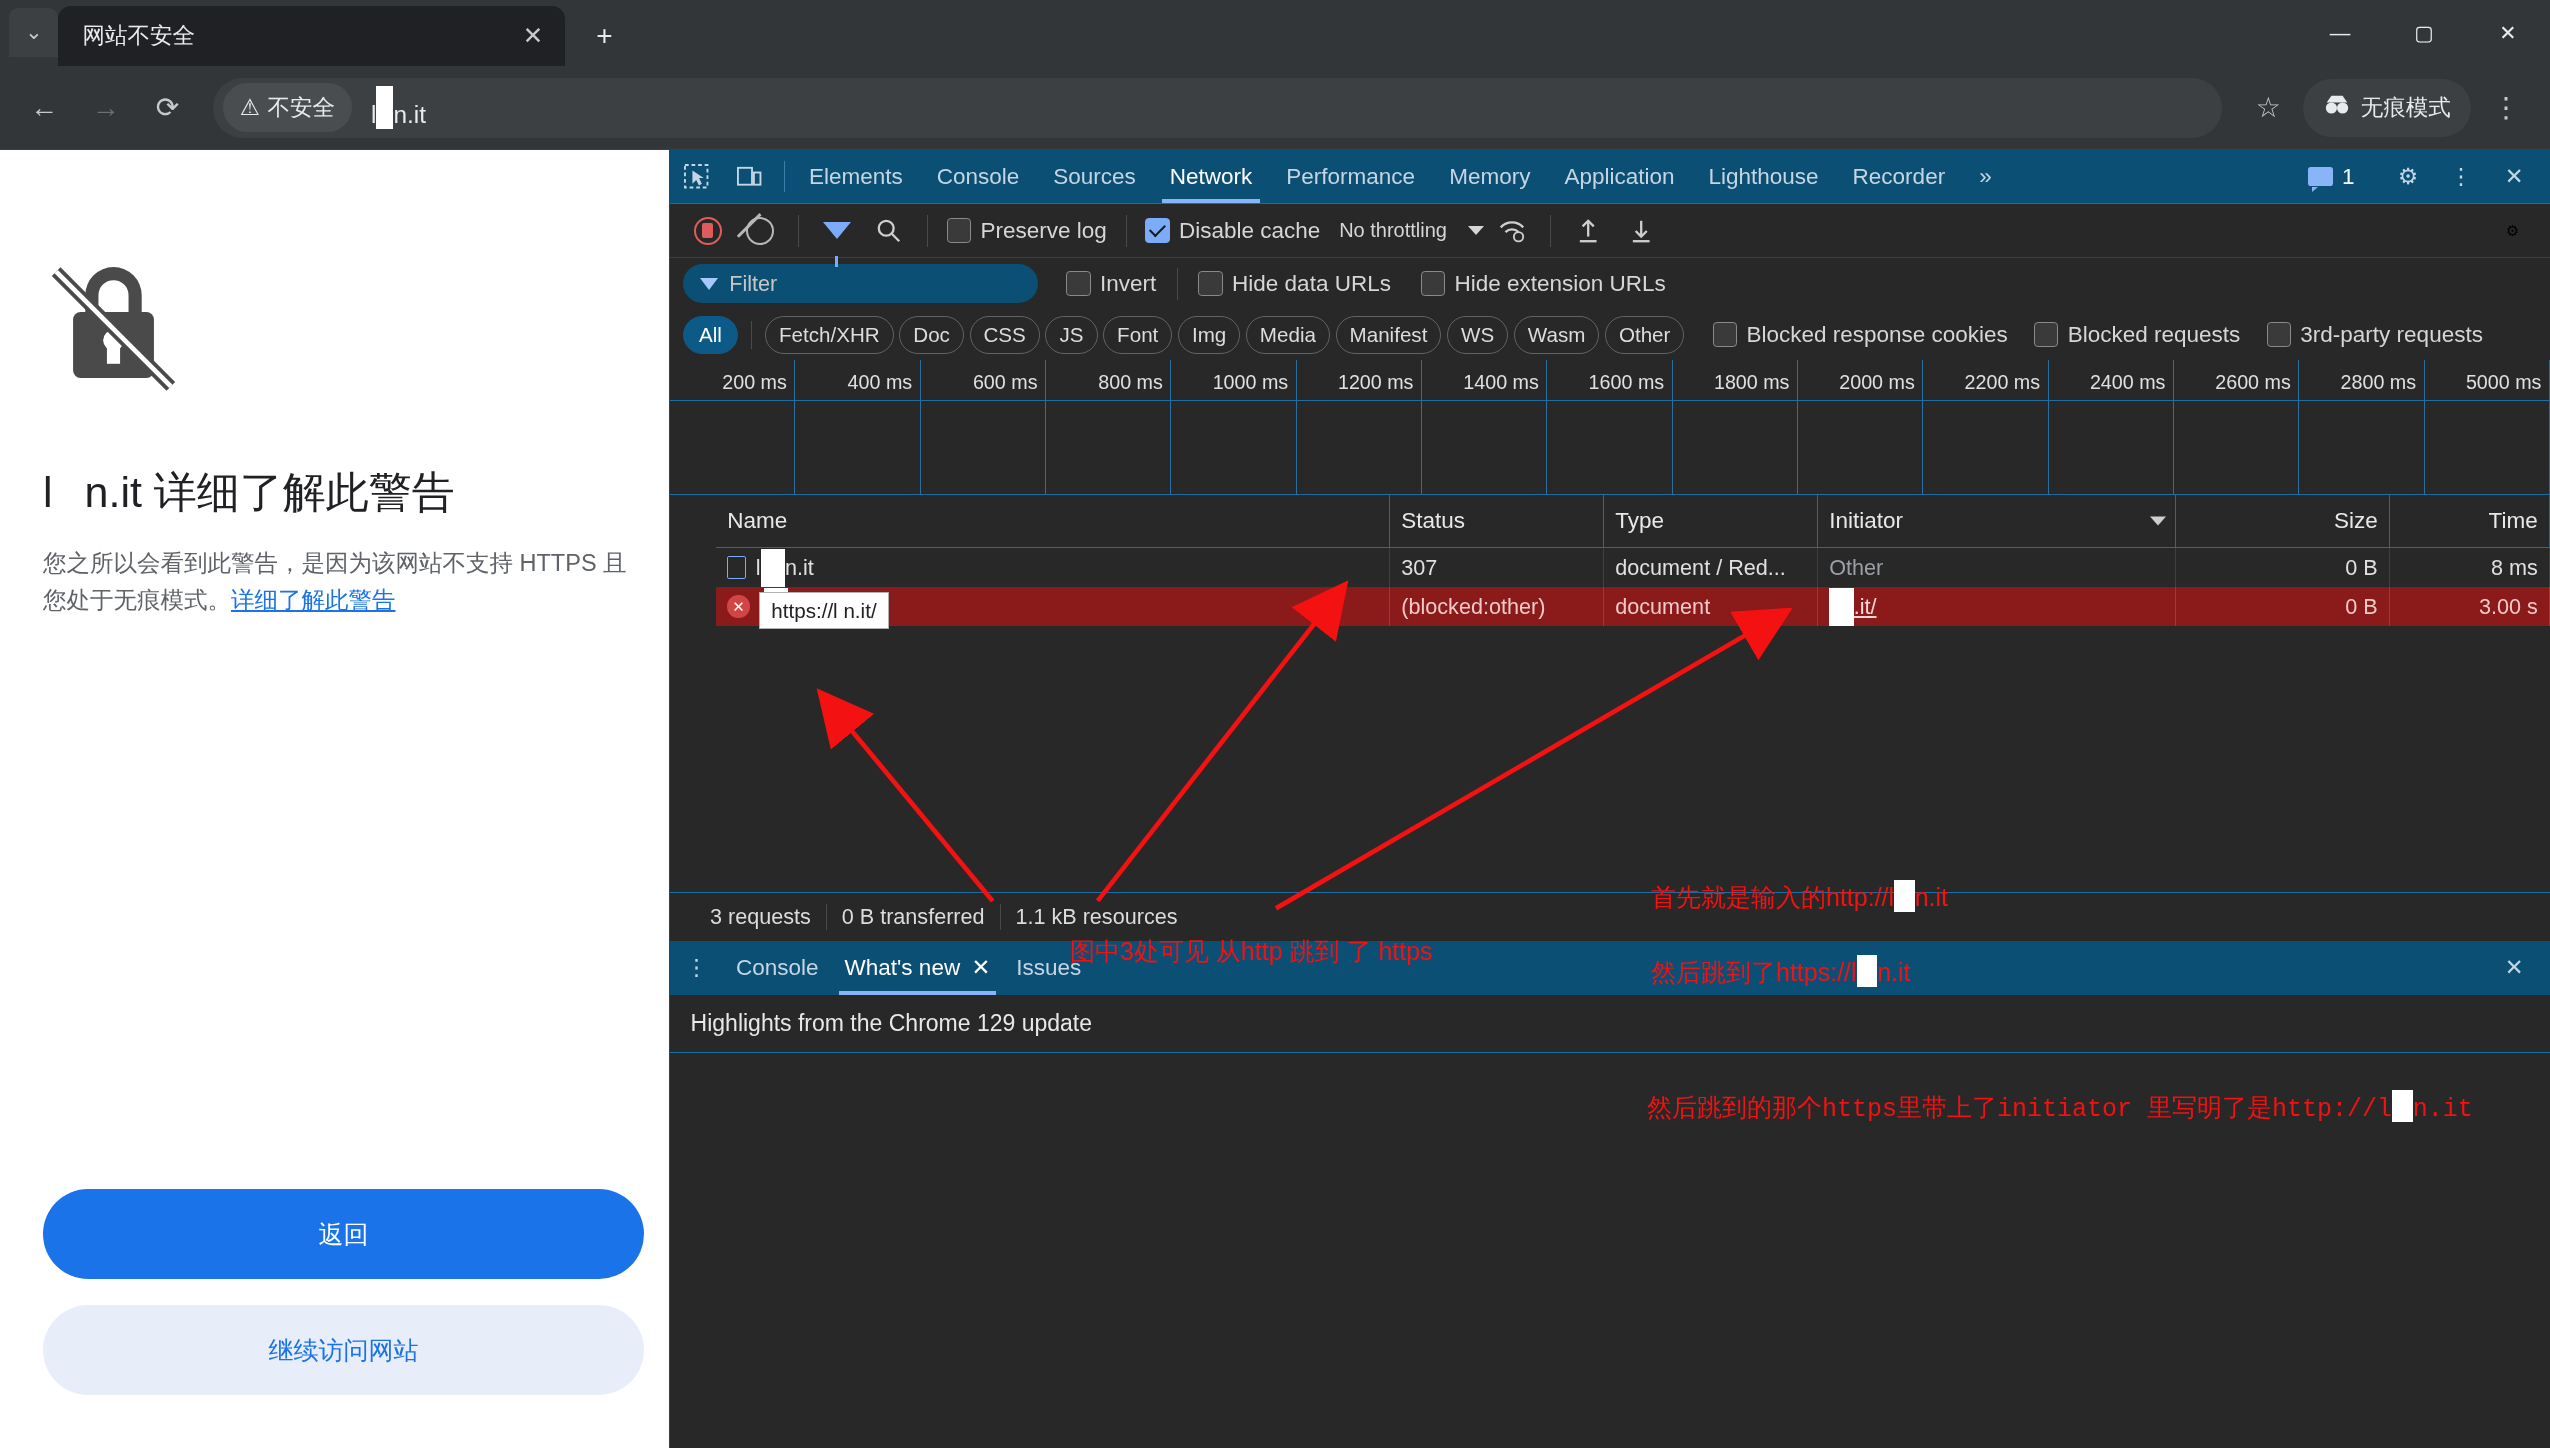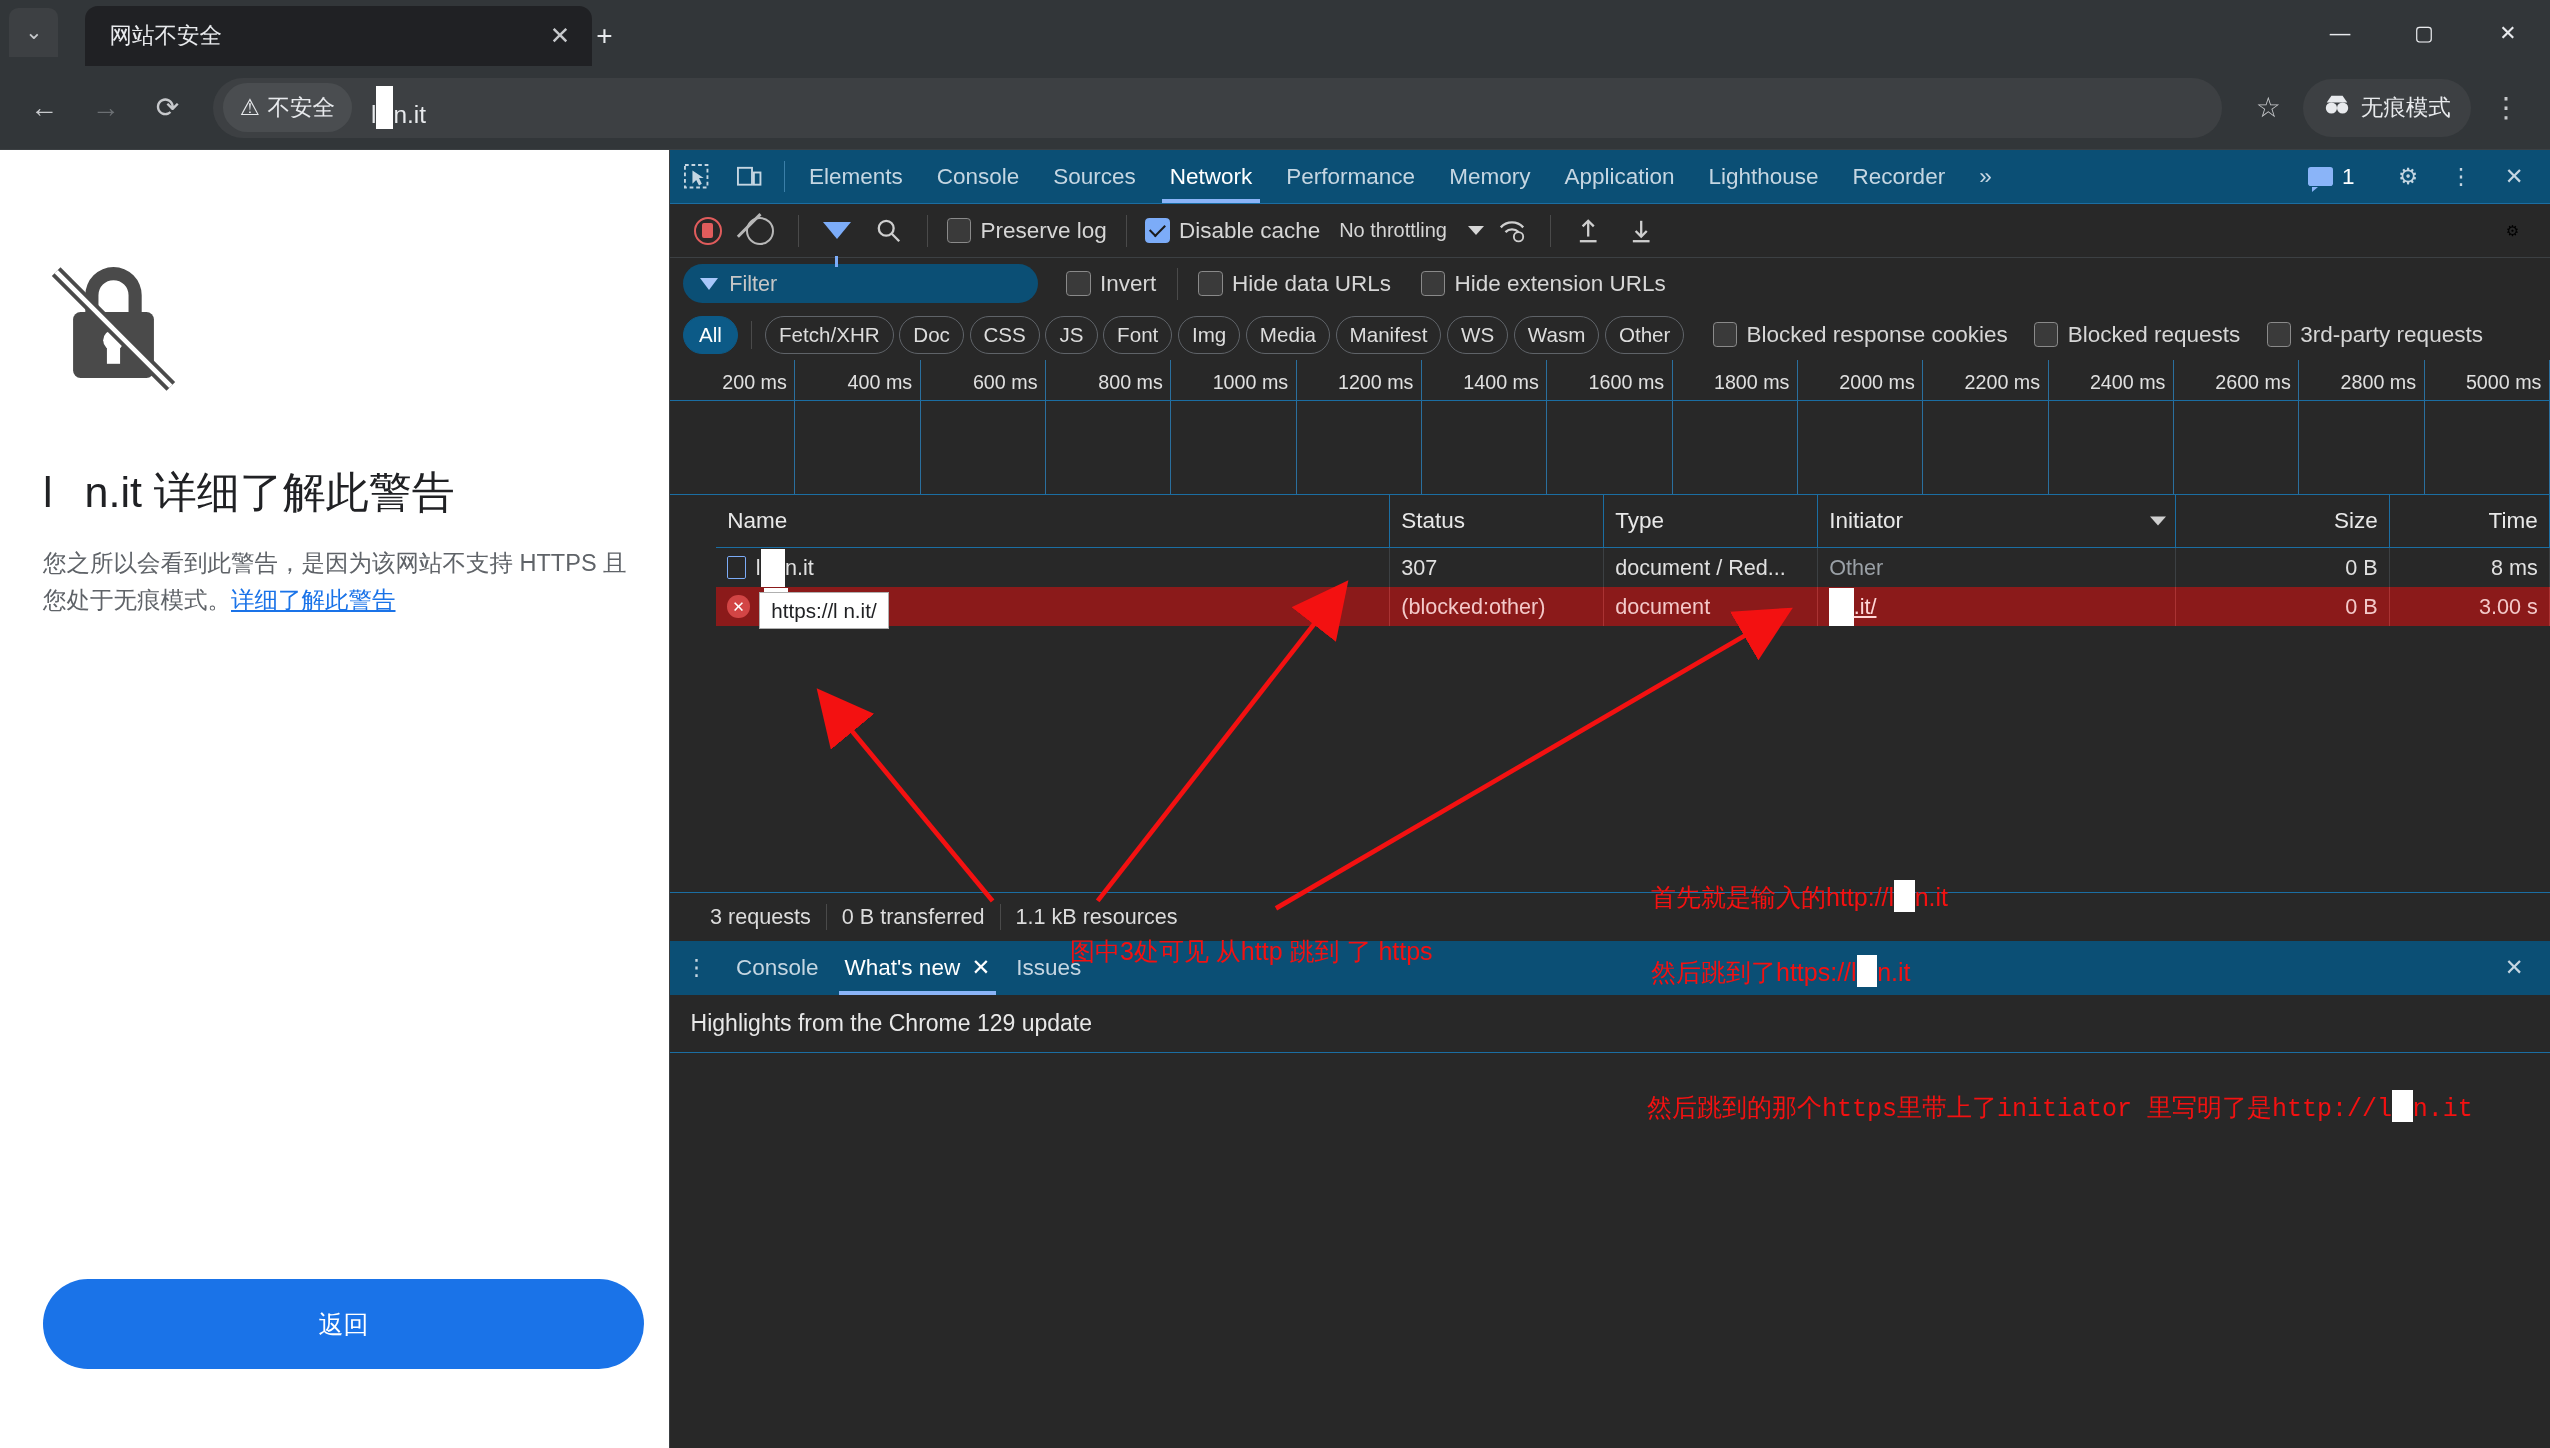--- a/index.html
+++ b/index.html
@@ -17,21 +17,21 @@
   .tabstrip { height: 66px; position: relative; background: #323639; }
   .tab-search {
     position: absolute; left: 9.4px; top: 7.5px; width: 49px; height: 49px;
     border-radius: 9.4px 9.4px 0 0; background: #3d4043;
     display: flex; align-items: center; justify-content: center;
     color: #c7c9cc; font-size: 20.6px;
   }
   .tab {
     position: absolute; left: 58px; top: 5.6px; width: 507px; height: 60px;
     background: #202124; border-radius: 13px 13px 0 0;
-    display: flex; align-items: center; padding: 0 13px 0 24.4px; margin-left: 27px;
+    display: flex; align-items: center; padding: 0 13px 0 24.4px;
   }
   .tab-title {
     color: #e8eaed; font-size: 22.5px; flex: 1;
     white-space: nowrap; overflow: hidden; text-overflow: ellipsis;
   }
   .tab-close { color: #c7c9cc; font-size: 24.4px; width: 38px; text-align: center; }
   .newtab {
     position: absolute; left: 582px; top: 13px; width: 45px; height: 45px;
     display: flex; align-items: center; justify-content: center;
     color: #e8eaed; font-size: 28px;
@@ -322,20 +322,21 @@
       </div>
       <h1 class="err-title">
         <span>l</span><span class="redact" style="width:32px;height:38px;"></span><span>n.it 详细了解此警告</span>
       </h1>
       <div class="err-body">
         <span>您之所以会看到此警告，是因为该网站不支持</span>
         <span>HTTPS 且您处于无痕模式。</span><a class="err-link" href="#">详细了解此警告</a>
       </div>
       <div class="btn-stack">
         <div class="btn-primary">返回</div>
+        <div class="btn-secondary">继续访问网站</div>
       </div>
     </div>
   </div>
 
   <div id="devtools">
 
     <div class="dt-tabbar">
       <div class="dt-icobtn">
         <svg width="24.4" height="24.4" viewBox="0 0 26 26">
             <rect x="1" y="1" width="24" height="24" fill="none" stroke="#c5d6e2" stroke-width="2" stroke-dasharray="4 3"></rect>

